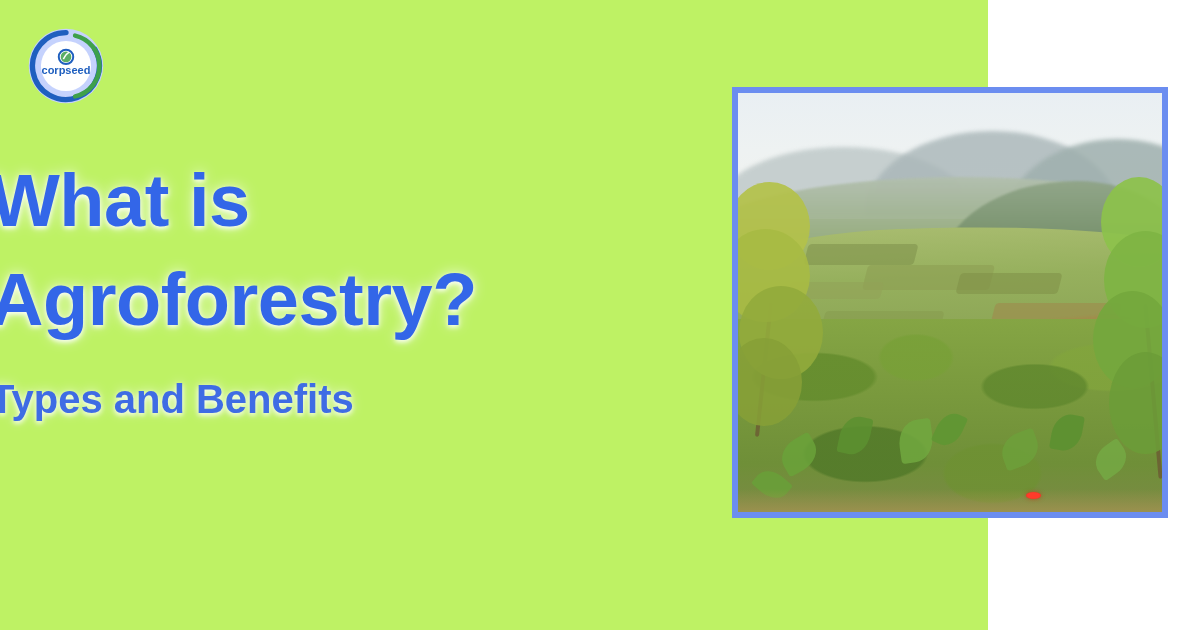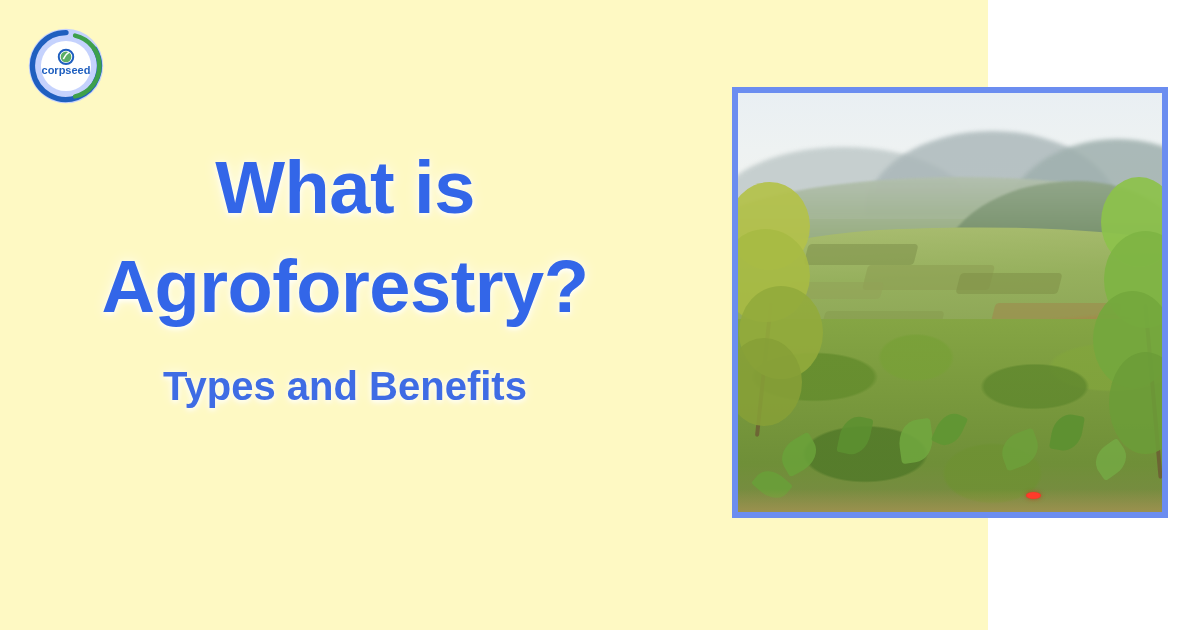--- a/index.html
+++ b/index.html
@@ -6,37 +6,36 @@
 
   html, body {
     width:1200px; height:630px;
     overflow:hidden;
     font-family:"Liberation Sans", sans-serif;
   }
 
   #banner {
     position:relative;
     width:988px; height:630px;
-    background:#fef9c3;
+    background:#bef264;
   }
 
   
   #logo {
     position:absolute;
     left:28px; top:28px;
     width:76px; height:76px;
   }
   #logo svg { display:block; width:76px; height:76px; }
 
   
   #headline-block {
     position:absolute;
-    left:0px; top:138px;
+    left:0px; top:151px;
     width:700px;
-    text-align:center;
   }
   .title-line {
     color:#3366e8;
     font-weight:bold;
     font-size:74px;
     line-height:1.34;
     letter-spacing:-0.5px;
     text-shadow:0 2px 5px rgba(255,255,255,0.95),
                 0 0 14px rgba(255,255,255,0.75);
     white-space:nowrap;

